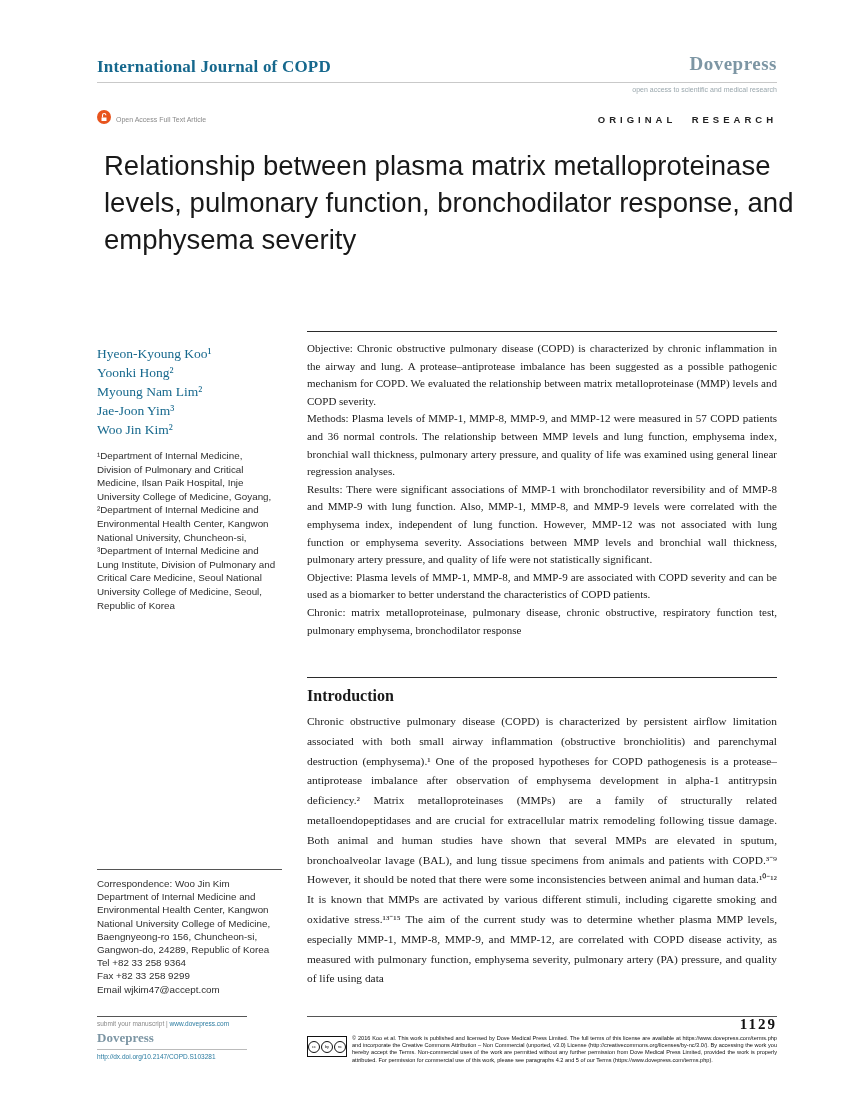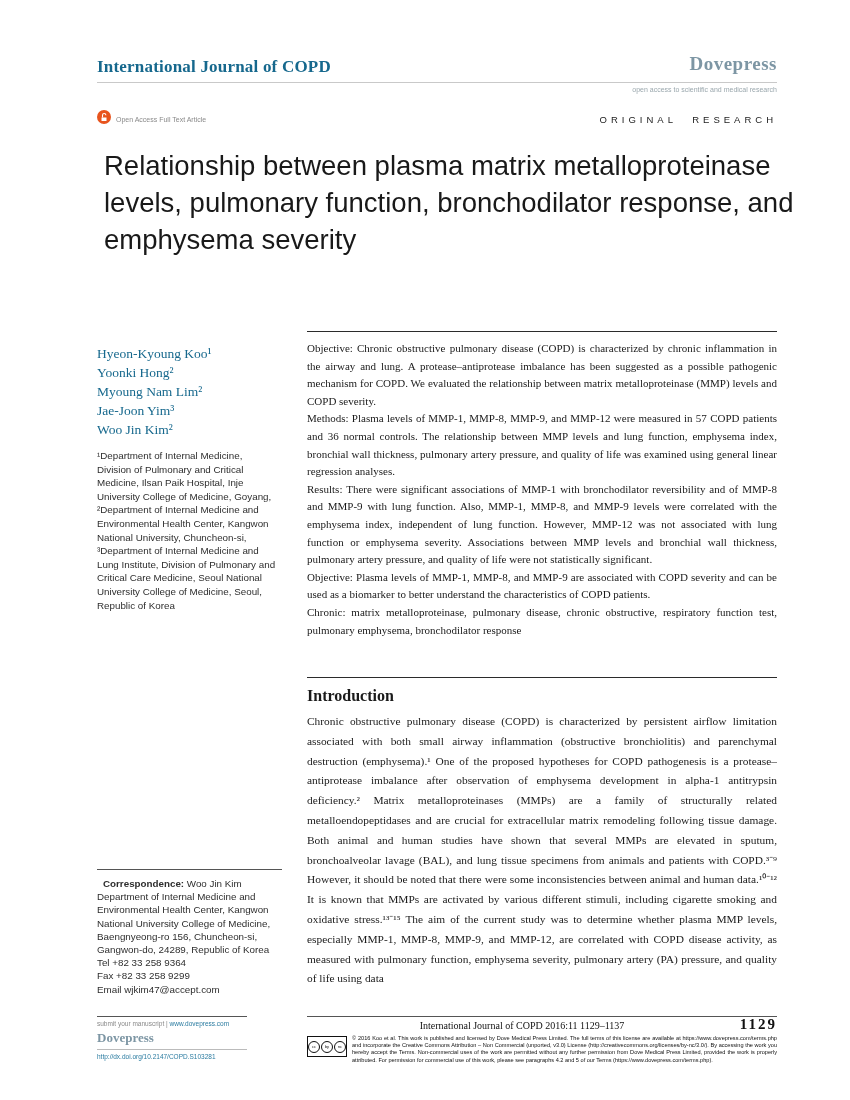--- a/index.html
+++ b/index.html
@@ -9,36 +9,36 @@
 
   
   .journal-name{top:57px;left:97px;font-size:17px;font-weight:bold;color:#16688d;letter-spacing:.2px;}
   .header-rule{top:82px;left:97px;width:680px;height:1px;background:#c9c9c9;}
   .dove-logo{top:53px;left:307px;width:470px;text-align:right;font-size:19px;font-weight:bold;
              color:#7d96a4;letter-spacing:.5px;}
   .tagline{top:86px;left:307px;width:470px;text-align:right;font-size:7px;color:#9aa7ad;
            font-family:"Liberation Sans",sans-serif;}
   .open-access{top:110px;left:97px;display:flex;align-items:center;gap:5px;}
   .open-access-label{font-size:7px;color:#8a8a8a;font-family:"Liberation Sans",sans-serif;}
-  .article-type{top:114px;left:307px;width:470px;text-align:right;font-size:9.5px;font-weight:normal;
+  .article-type{top:114px;left:307px;width:470px;text-align:right;font-size:9.5px;font-weight:bold;
                 letter-spacing:4px;word-spacing:9px;color:#222;font-family:"Liberation Sans",sans-serif;}
 
   
   .title{top:138px;left:95px;width:690px;font-family:"Liberation Sans",sans-serif;
          font-size:27.5px;line-height:37px;color:#191919;}
 
   
   .authors{top:344px;left:97px;font-family:Liberation Serif, serif;
            font-size:13.5px;line-height:19px;color:#16688d;}
   .affiliations{top:449px;left:97px;width:180px;font-family:"Liberation Sans",sans-serif;
                 font-size:9.8px;line-height:13.6px;color:#2e2e2e;}
   .corr-rule{top:869px;left:97px;width:185px;height:1px;background:#555;}
   .correspondence{top:877px;left:97px;width:185px;font-family:"Liberation Sans",sans-serif;
                   font-size:9.8px;line-height:13.2px;color:#2e2e2e;}
-  .correspondence b{font-weight:bold;margin-left:6px;}
+  .correspondence b{font-weight:normal;}
   .corr-email-link{color:#2e2e2e;text-decoration:none;}
 
   
   .abs-rule-top{top:331px;left:307px;width:470px;height:1px;background:#2b2b2b;}
   .abstract{top:340px;left:307px;width:470px;font-size:11px;line-height:17.6px;text-align:justify;}
   .abstract p{margin:0;}
   .abstract b{font-weight:normal;}
   .abs-rule-bottom{top:677px;left:307px;width:470px;height:1px;background:#2b2b2b;}
   .intro-heading{top:687px;left:307px;font-size:16px;font-weight:bold;}
   .intro-body{top:712px;left:307px;width:470px;font-size:11.4px;line-height:19.8px;text-align:justify;}
@@ -123,21 +123,20 @@
 
   <div class="abs footer-left-rule"></div>
   <div class="abs submit-line">
     <span>submit your manuscript</span><span> | </span><a href="#">www.dovepress.com</a>
   </div>
   <div class="abs dove-small">Dovepress</div>
   <div class="abs footer-left-rule2"></div>
   <a href="#" class="abs doi">http://dx.doi.org/10.2147/COPD.S103281</a>
 
   <div class="abs footer-right-rule"></div>
-  <div class="abs citation">International Journal of COPD 2016:11 1129–1137</div>
   <div class="abs page-number">1129</div>
 
   <div class="abs cc-badge">
     <span class="cc-circle">cc</span>
     <span class="cc-circle">by</span>
     <span class="cc-circle">nc</span>
   </div>
   <div class="abs license">© 2016 Koo et al. This work is published and licensed by Dove Medical Press Limited. The full terms of this license are available at https://www.dovepress.com/terms.php and incorporate the Creative Commons Attribution – Non Commercial (unported, v3.0) License (http://creativecommons.org/licenses/by-nc/3.0/). By accessing the work you hereby accept the Terms. Non-commercial uses of the work are permitted without any further permission from Dove Medical Press Limited, provided the work is properly attributed. For permission for commercial use of this work, please see paragraphs 4.2 and 5 of our Terms (https://www.dovepress.com/terms.php).</div>
 
 </div>

